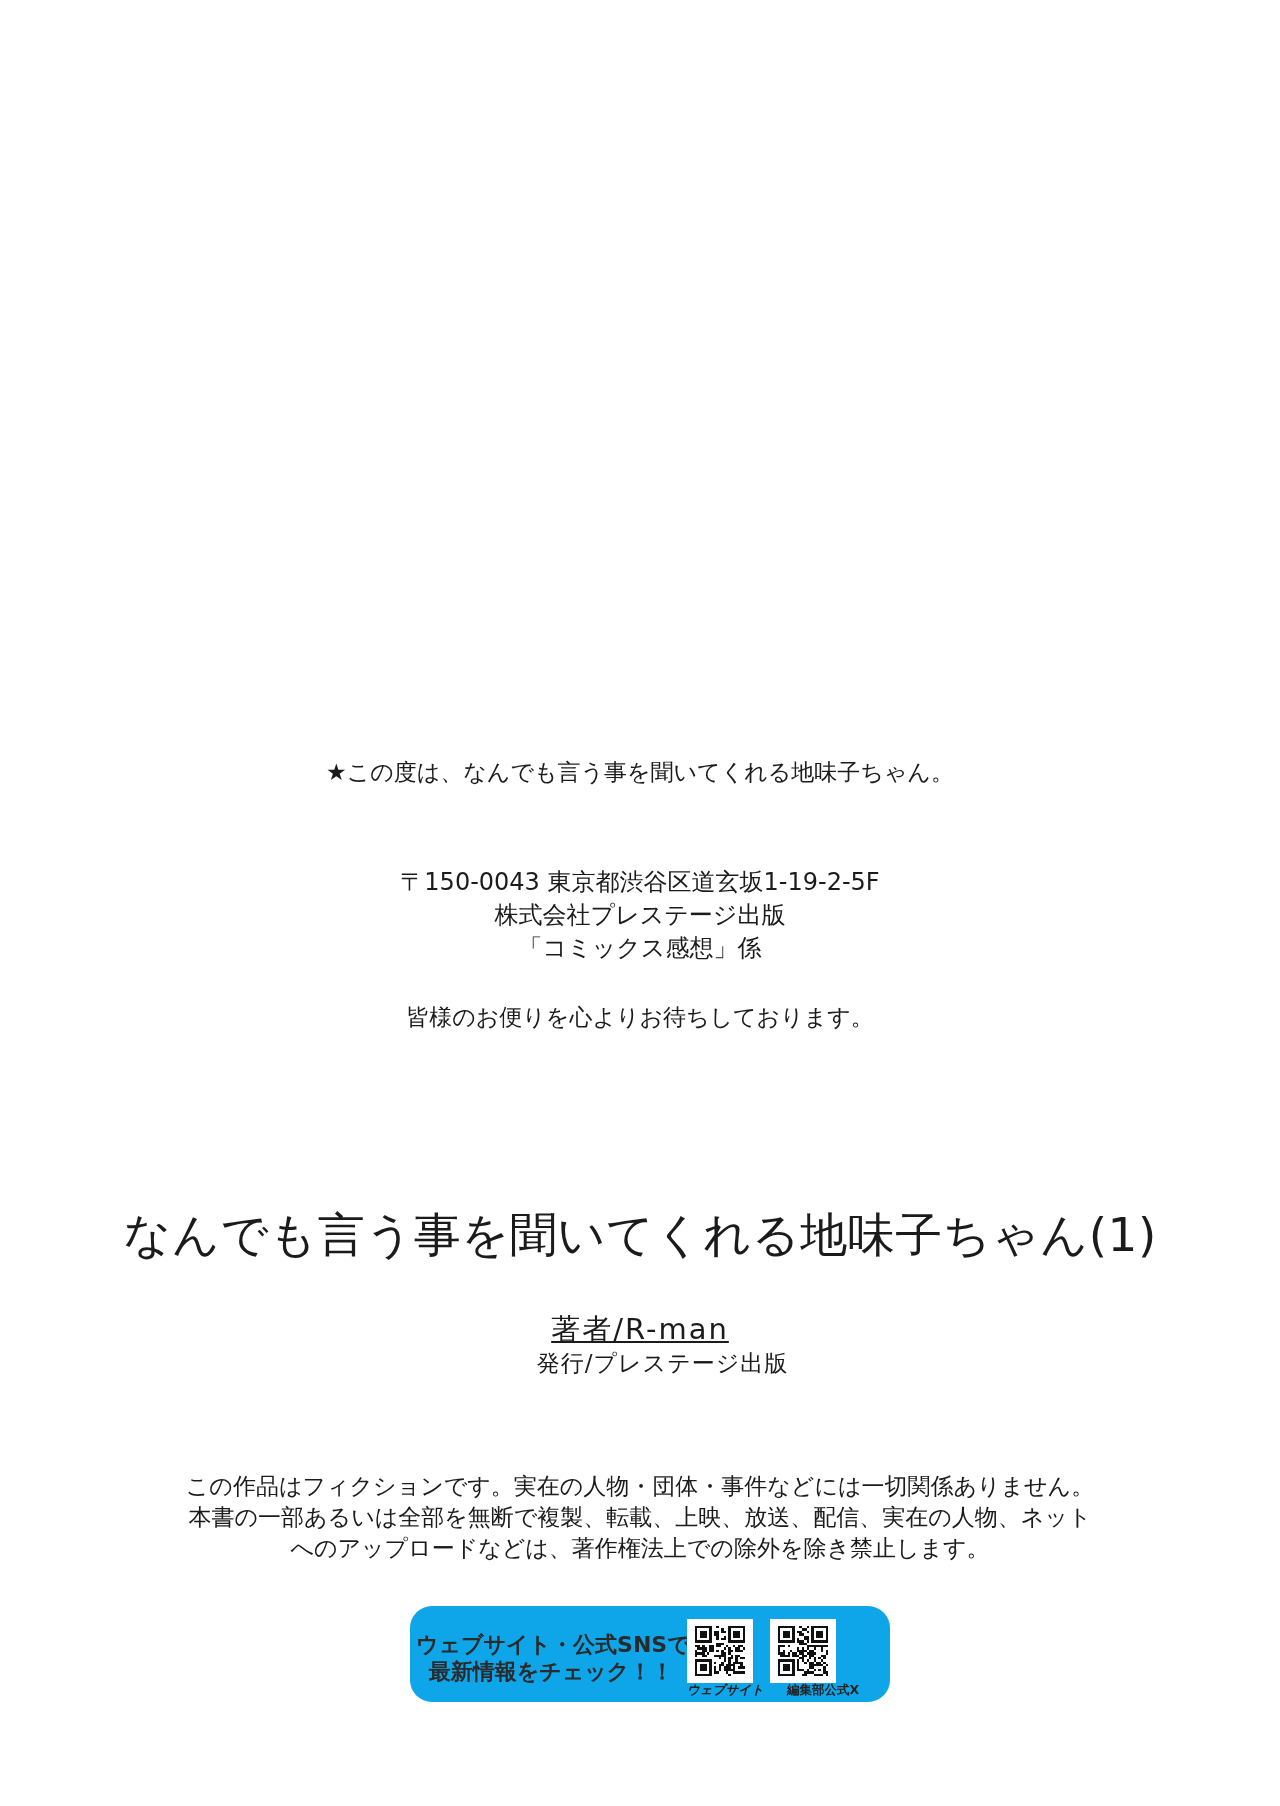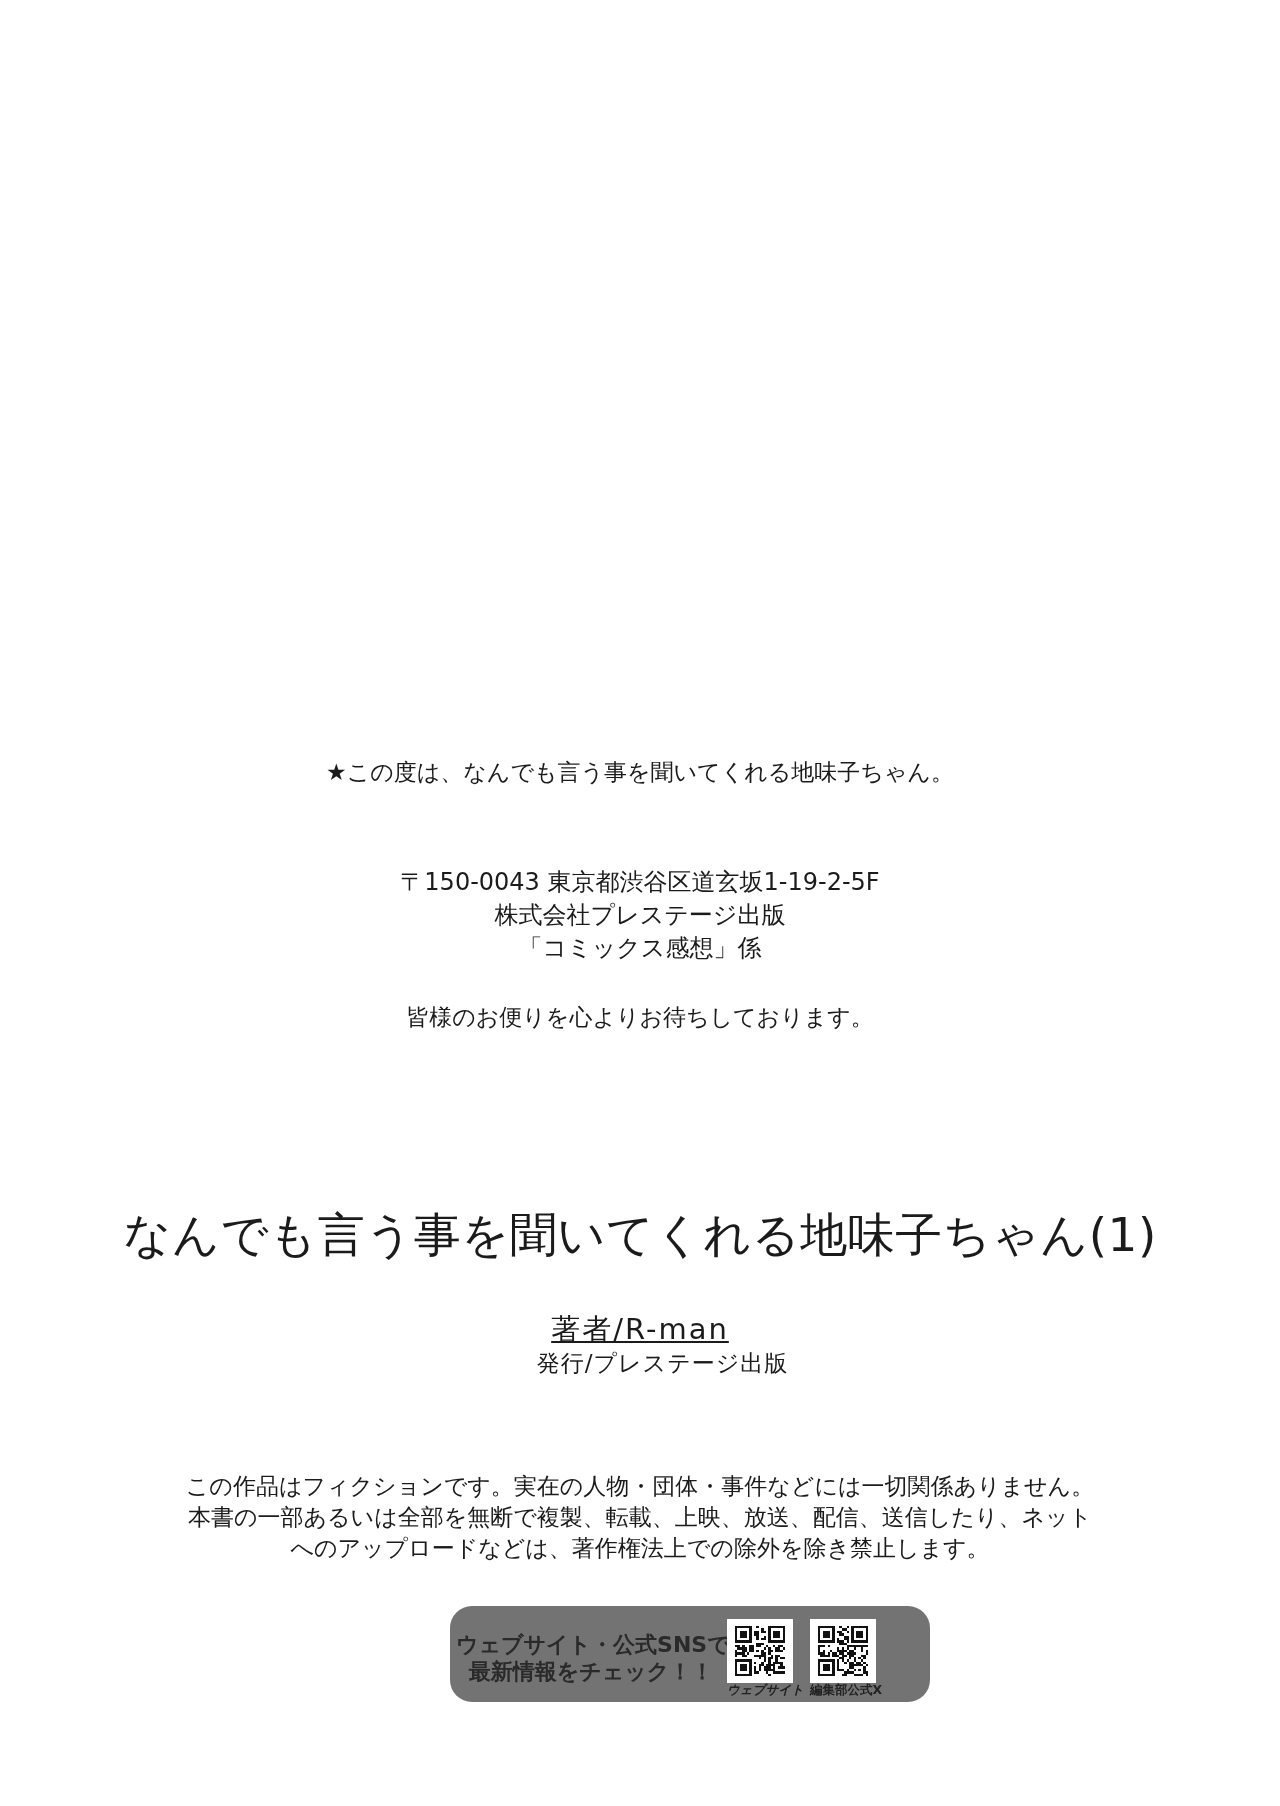--- a/index.html
+++ b/index.html
@@ -105,42 +105,42 @@
     position: absolute;
     top: 76px;
     width: 66px;
     text-align: center;
     font-size: 12.5px;
     font-weight: 600;
     color: #222222;
     white-space: nowrap;
   }
   .qr-label.qr1 { left: 277px; font-style: italic; }
-  .qr-label.qr2 { left: 360px; }
+  .qr-label.qr2 { left: 377px; }
 </style>
 </head>
 <body>
 
 <div class="page" style="background: rgb(255, 255, 255); color: rgb(27, 27, 27);">
 
   <div class="centered-line thanks-block"><span>★この度は、なんでも言う事を聞いてくれる地味子ちゃん。</span><br></div>
 
   <div class="centered-line address-block"><span>〒150-0043 東京都渋谷区道玄坂1-19-2-5F</span><br><span>株式会社プレステージ出版</span><br><span>「コミックス感想」係</span></div>
 
   <div class="centered-line waiting-line">皆様のお便りを心よりお待ちしております。</div>
 
   <div class="centered-line book-title">なんでも言う事を聞いてくれる地味子ちゃん(1)</div>
 
   <div class="centered-line author-line">著者/R-man</div>
 
   <div class="centered-line publisher-line">発行/プレステージ出版</div>
 
-  <div class="centered-line disclaimer-block"><span>この作品はフィクションです。実在の人物・団体・事件などには一切関係ありません。</span><br><span>本書の一部あるいは全部を無断で複製、転載、上映、放送、配信、送信したり、ネット</span><br><span>へのアップロードなどは、著作権法上での除外を除き禁止します。</span></div>
-
-  <div class="sns-box" style="background: #737373; margin-left: 40px;">
+  <div class="centered-line disclaimer-block"><span>この作品はフィクションです。実在の人物・団体・事件などには一切関係ありません。</span><br><span>本書の一部あるいは全部を無断で複製、転載、上映、放送、配信、実在の人物、ネット</span><br><span>へのアップロードなどは、著作権法上での除外を除き禁止します。</span></div>
+
+  <div class="sns-box" style="background: #0ea5e9;">
     <div class="sns-text"><span>ウェブサイト・公式SNSで</span><br><span>最新情報をチェック！！</span></div>
 
     <div class="qr-patch qr1">
       <svg viewBox="0 0 21 21" shape-rendering="crispEdges">
           <rect x="9" y="0" width="1" height="1" fill="#111"></rect>
           <rect x="11" y="1" width="1" height="1" fill="#111"></rect>
           <rect x="8" y="2" width="1" height="1" fill="#111"></rect>
           <rect x="9" y="2" width="1" height="1" fill="#111"></rect>
           <rect x="11" y="2" width="1" height="1" fill="#111"></rect>
           <rect x="12" y="2" width="1" height="1" fill="#111"></rect>

